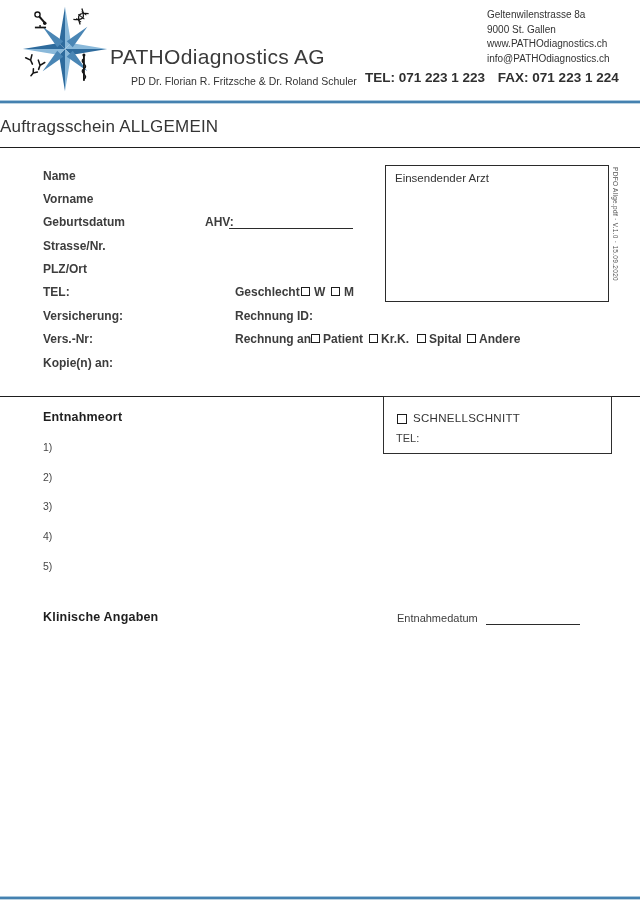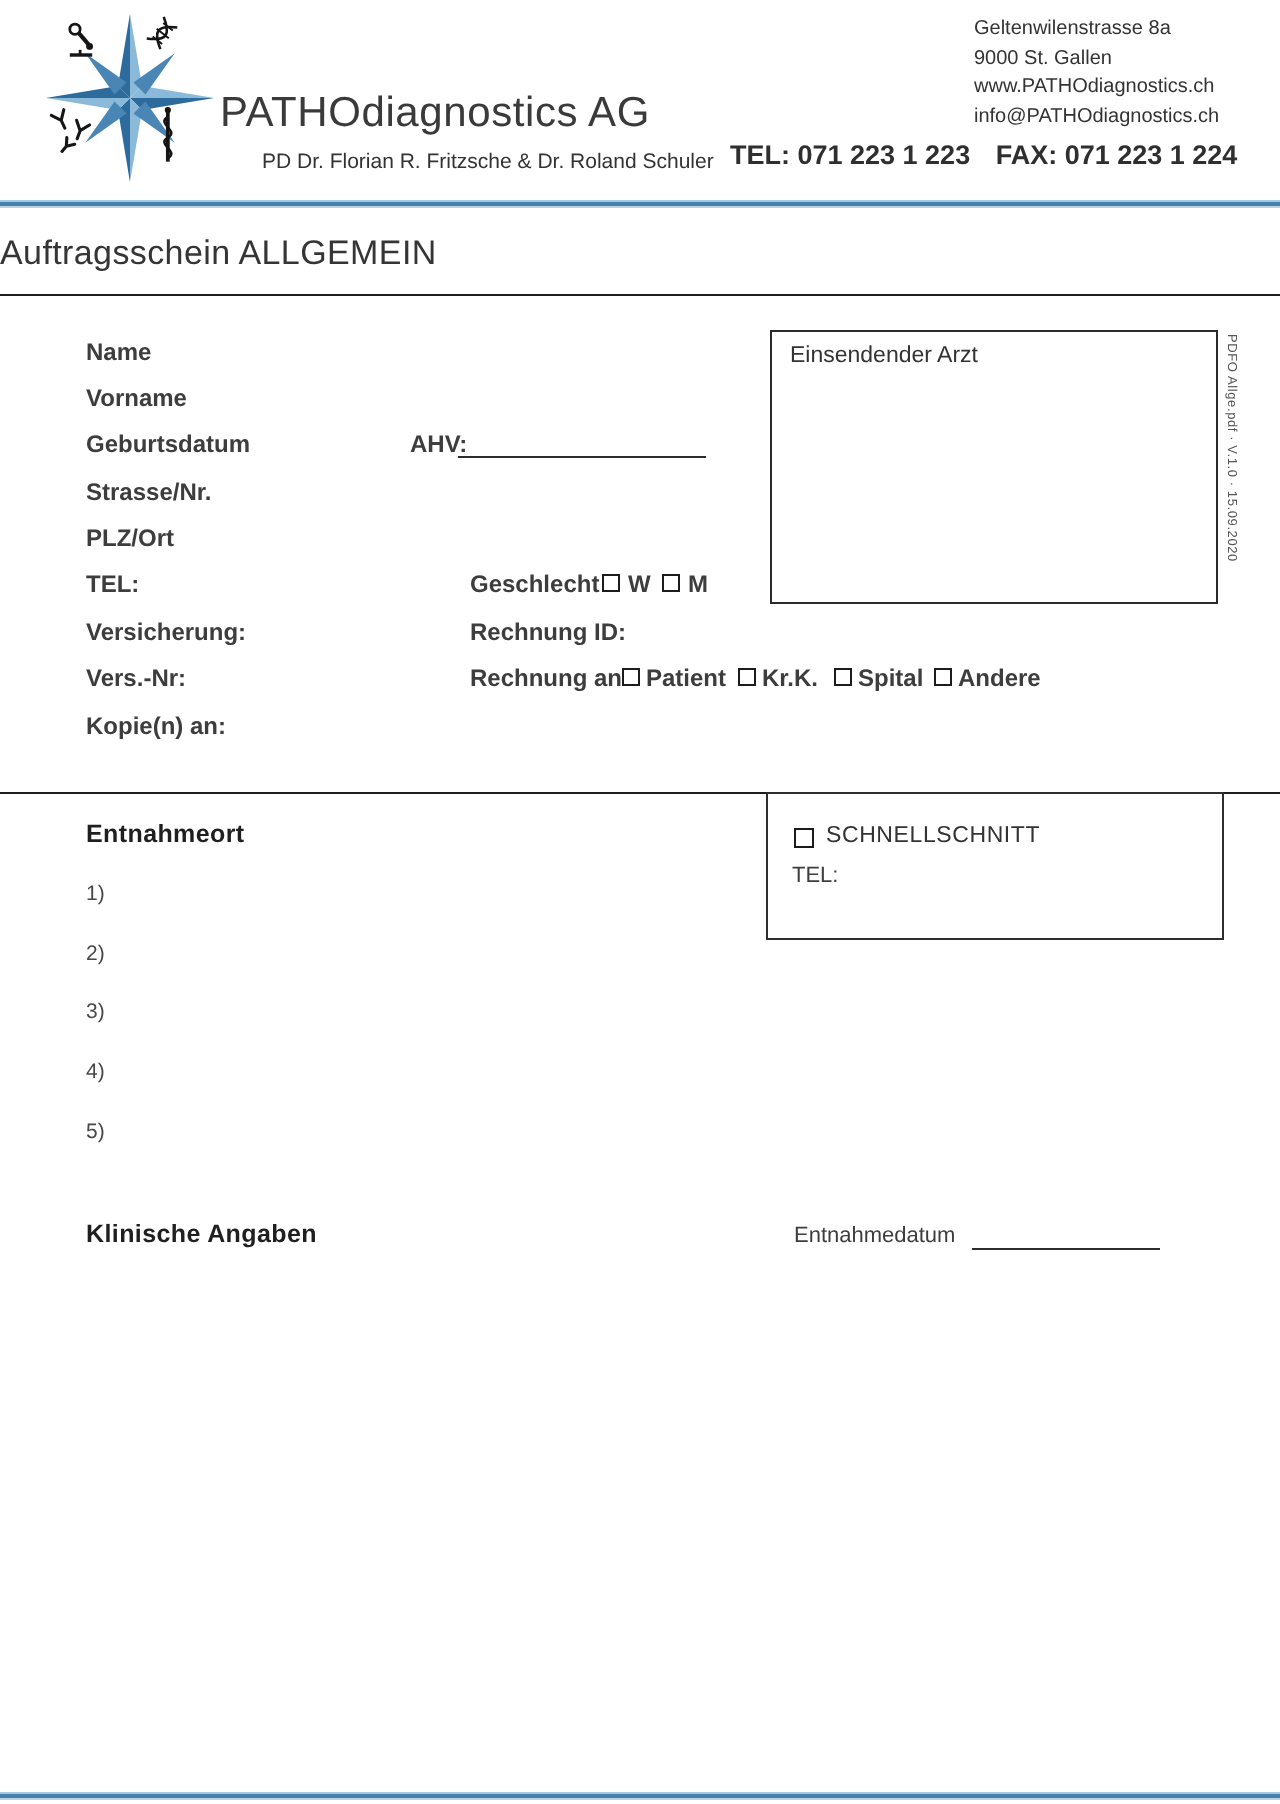--- a/index.html
+++ b/index.html
@@ -22,21 +22,21 @@
   #title-rule{top:147px;}
   #section-rule{top:396px;}
   
   .flabel{font-size:12px;color:#3d3d3d;white-space:nowrap;font-weight:bold;}
   .fill-line{border-bottom:1px solid #2b2b2b;height:13px;}
   .cb{width:7px;height:7px;border:1.7px solid #1c1c1c;background:#fff;box-sizing:content-box;}
   
   #arzt-box{left:385px;top:165px;width:224px;height:137px;border:1px solid #2b2b2b;box-sizing:border-box;}
   #arzt-box .box-label{position:absolute;left:9px;top:6px;font-size:11.5px;color:#333;}
   #side-note{left:612px;top:167px;height:132px;writing-mode:vertical-rl;font-size:6.5px;color:#555;letter-spacing:.3px;white-space:nowrap;}
-  #schnell-box{left:383px;top:396px;width:229px;height:74px;border:1.5px solid #2e2e2e;box-sizing:border-box;}
+  #schnell-box{left:383px;top:396px;width:229px;height:58px;border:1.5px solid #2e2e2e;box-sizing:border-box;}
   #schnell-box .cb{position:absolute;left:13px;top:17px;width:8px;height:8px;}
   #schnell-label{position:absolute;left:29px;top:15px;font-size:11.5px;color:#333;letter-spacing:.3px;}
   #schnell-tel{position:absolute;left:12px;top:35px;font-size:11px;color:#3d3d3d;}
   
   .heading{font-weight:bold;font-size:12.5px;color:#1f1f1f;letter-spacing:.2px;}
   .enum{font-size:10.5px;color:#474747;}
 </style>
 </head>
 <body>
 

